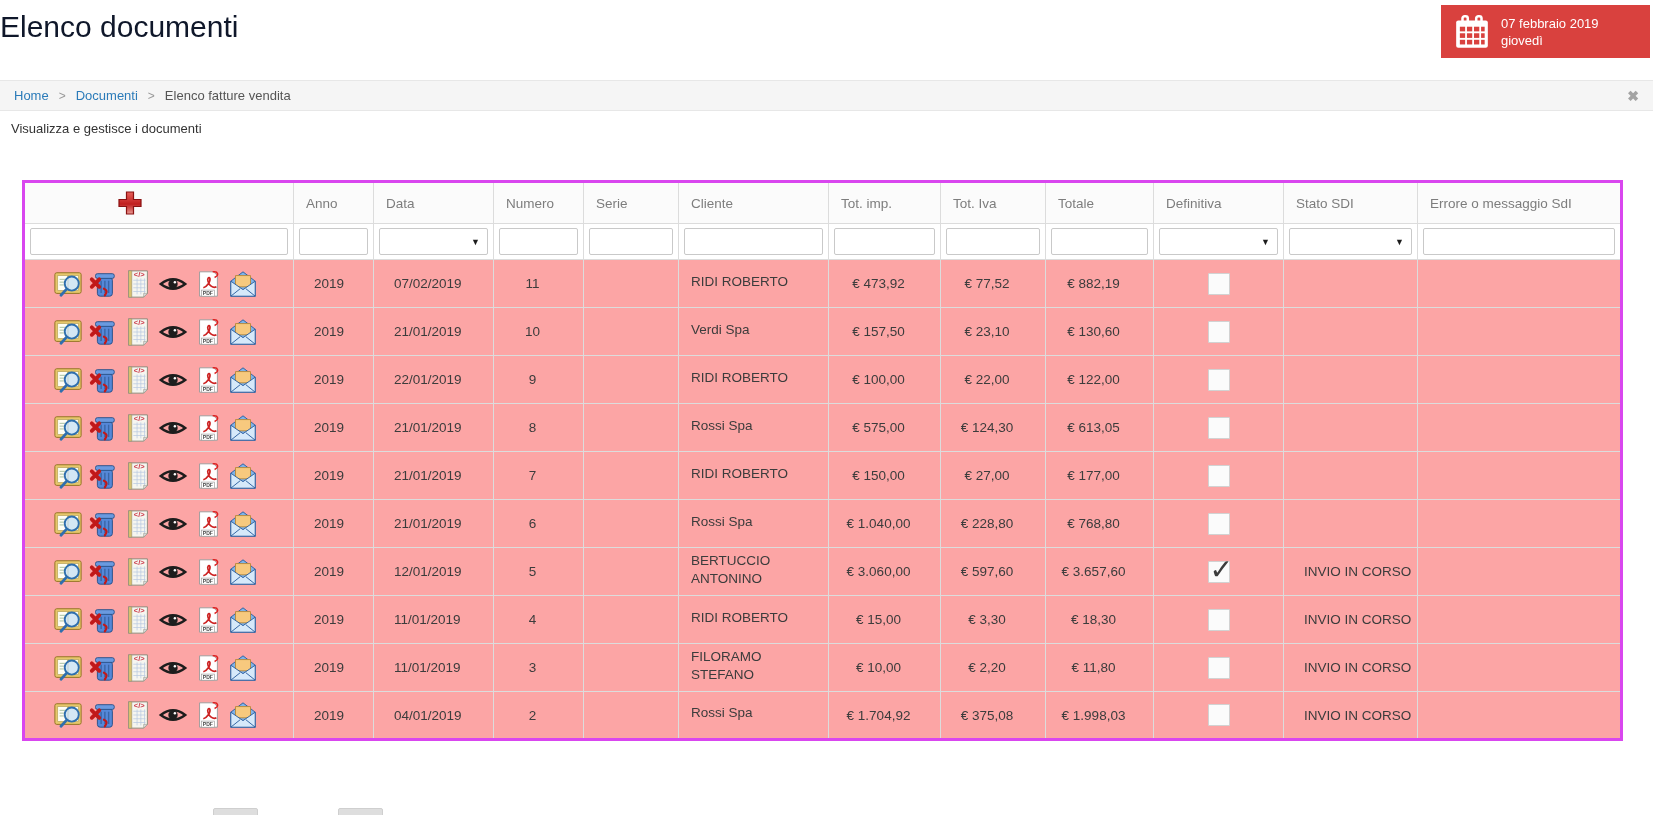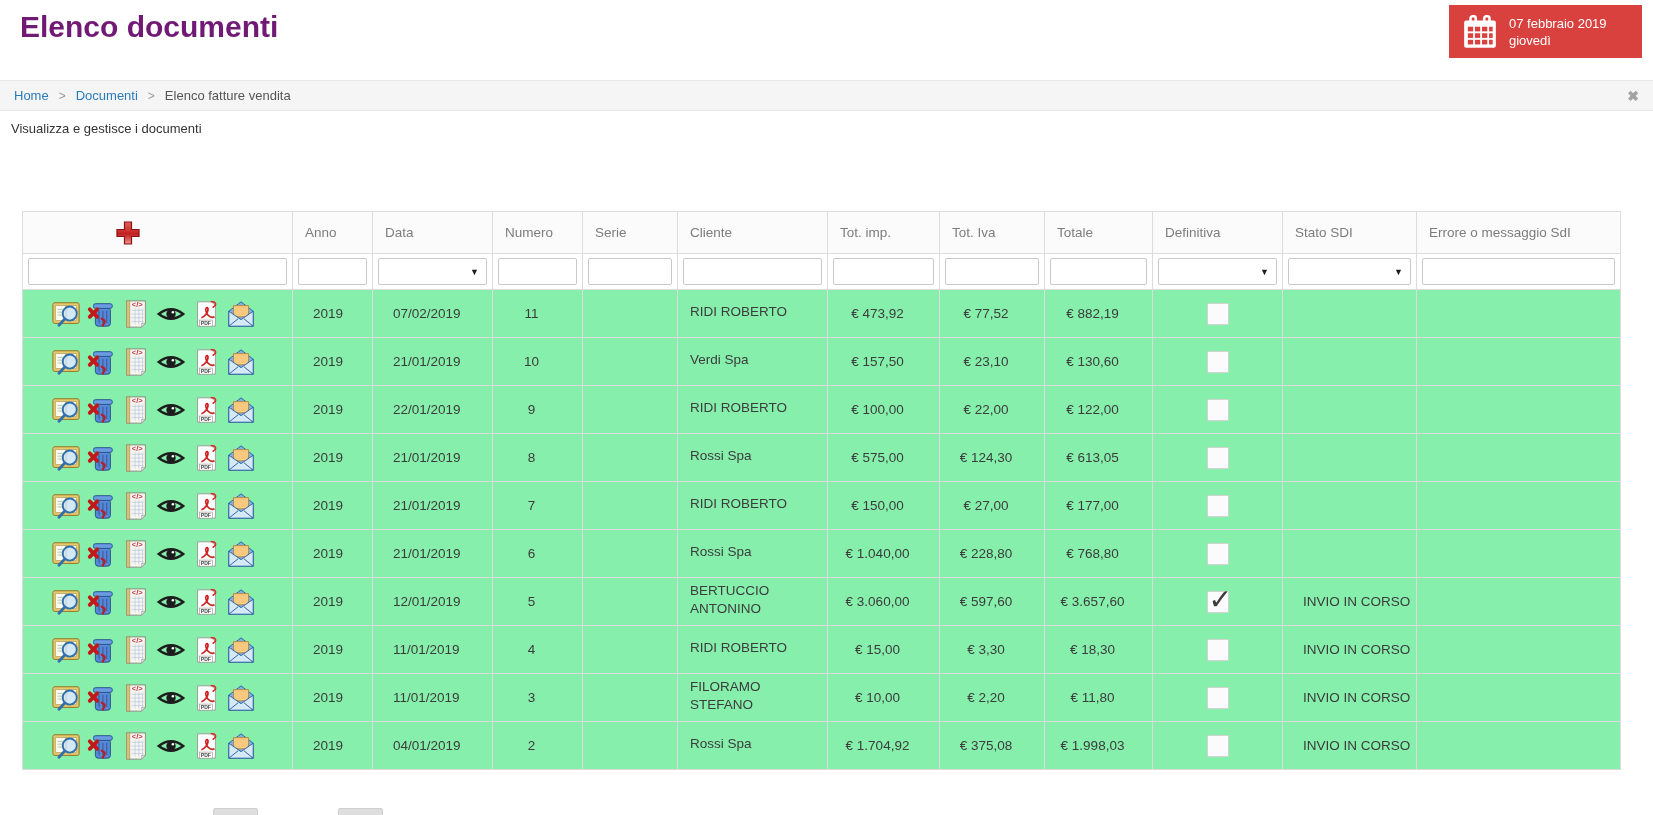--- a/index.html
+++ b/index.html
@@ -8,25 +8,25 @@
   }
   *{box-sizing:border-box;}
   html,body{margin:0;padding:0;}
   body{
     width:1653px;height:815px;position:relative;overflow:hidden;
     background:#fff;font-family:"Liberation Sans",sans-serif;color:#333;
   }
 
   
   .page-title{
-    position:absolute;left:20px;top:10px;
-    font-size:30px;font-weight:700;color:#701a75;letter-spacing:0;
+    position:absolute;left:0;top:10px;
+    font-size:30px;font-weight:400;color:#0f172a;letter-spacing:0;
   }
   .date-badge{
-    position:absolute;top:5px;right:11px;width:193px;height:53px;
+    position:absolute;top:5px;right:3px;width:209px;height:53px;
     background:var(--accent-red);color:#fff;
     display:flex;align-items:center;padding-left:12px;
   }
   .date-badge .cal{width:38px;height:38px;flex:0 0 auto;margin-right:10px;}
   .date-badge .lines{font-size:13px;line-height:17px;}
 
   
   .breadcrumb-bar{
     position:absolute;left:0;right:0;top:80px;height:31px;
     background:#f5f5f5;border-top:1px solid #e7e7e7;border-bottom:1px solid #e7e7e7;
@@ -36,23 +36,22 @@
   .crumb-sep{color:#999;margin:0 10px;font-size:12px;}
   .crumb-close{
     margin-left:auto;color:#a3a3a3;font-size:14px;font-weight:bold;cursor:pointer;
   }
   .subtitle{position:absolute;left:11px;top:121px;font-size:13px;color:#333;}
 
   
   .table-wrap{position:absolute;left:22px;top:180px;}
   table.doc-table{
     border-collapse:collapse;table-layout:fixed;width:1598px;
-    font-size:13.5px;color:#3c3c3c;background:#86efac;
-    border:1px solid #d946ef;
-    margin-top:31px;
+    font-size:13.5px;color:#3c3c3c;background:#fca5a5;
+    border:3px solid #d946ef;
   }
   .doc-table th,.doc-table td{border:1px solid #dcdcdc;padding:0;vertical-align:middle;}
   .doc-table thead th{
     height:42px;background:#fbfbfb;color:#7d7d7d;font-weight:400;
     text-align:left;padding-left:12px;font-size:13.5px;
   }
   .doc-table thead th.icons-head{padding-left:92px;}
   .plus-icon{width:26px;height:26px;display:block;cursor:pointer;}
 
   tr.filter-row td{height:36px;background:#fff;padding:4px 5px;}

